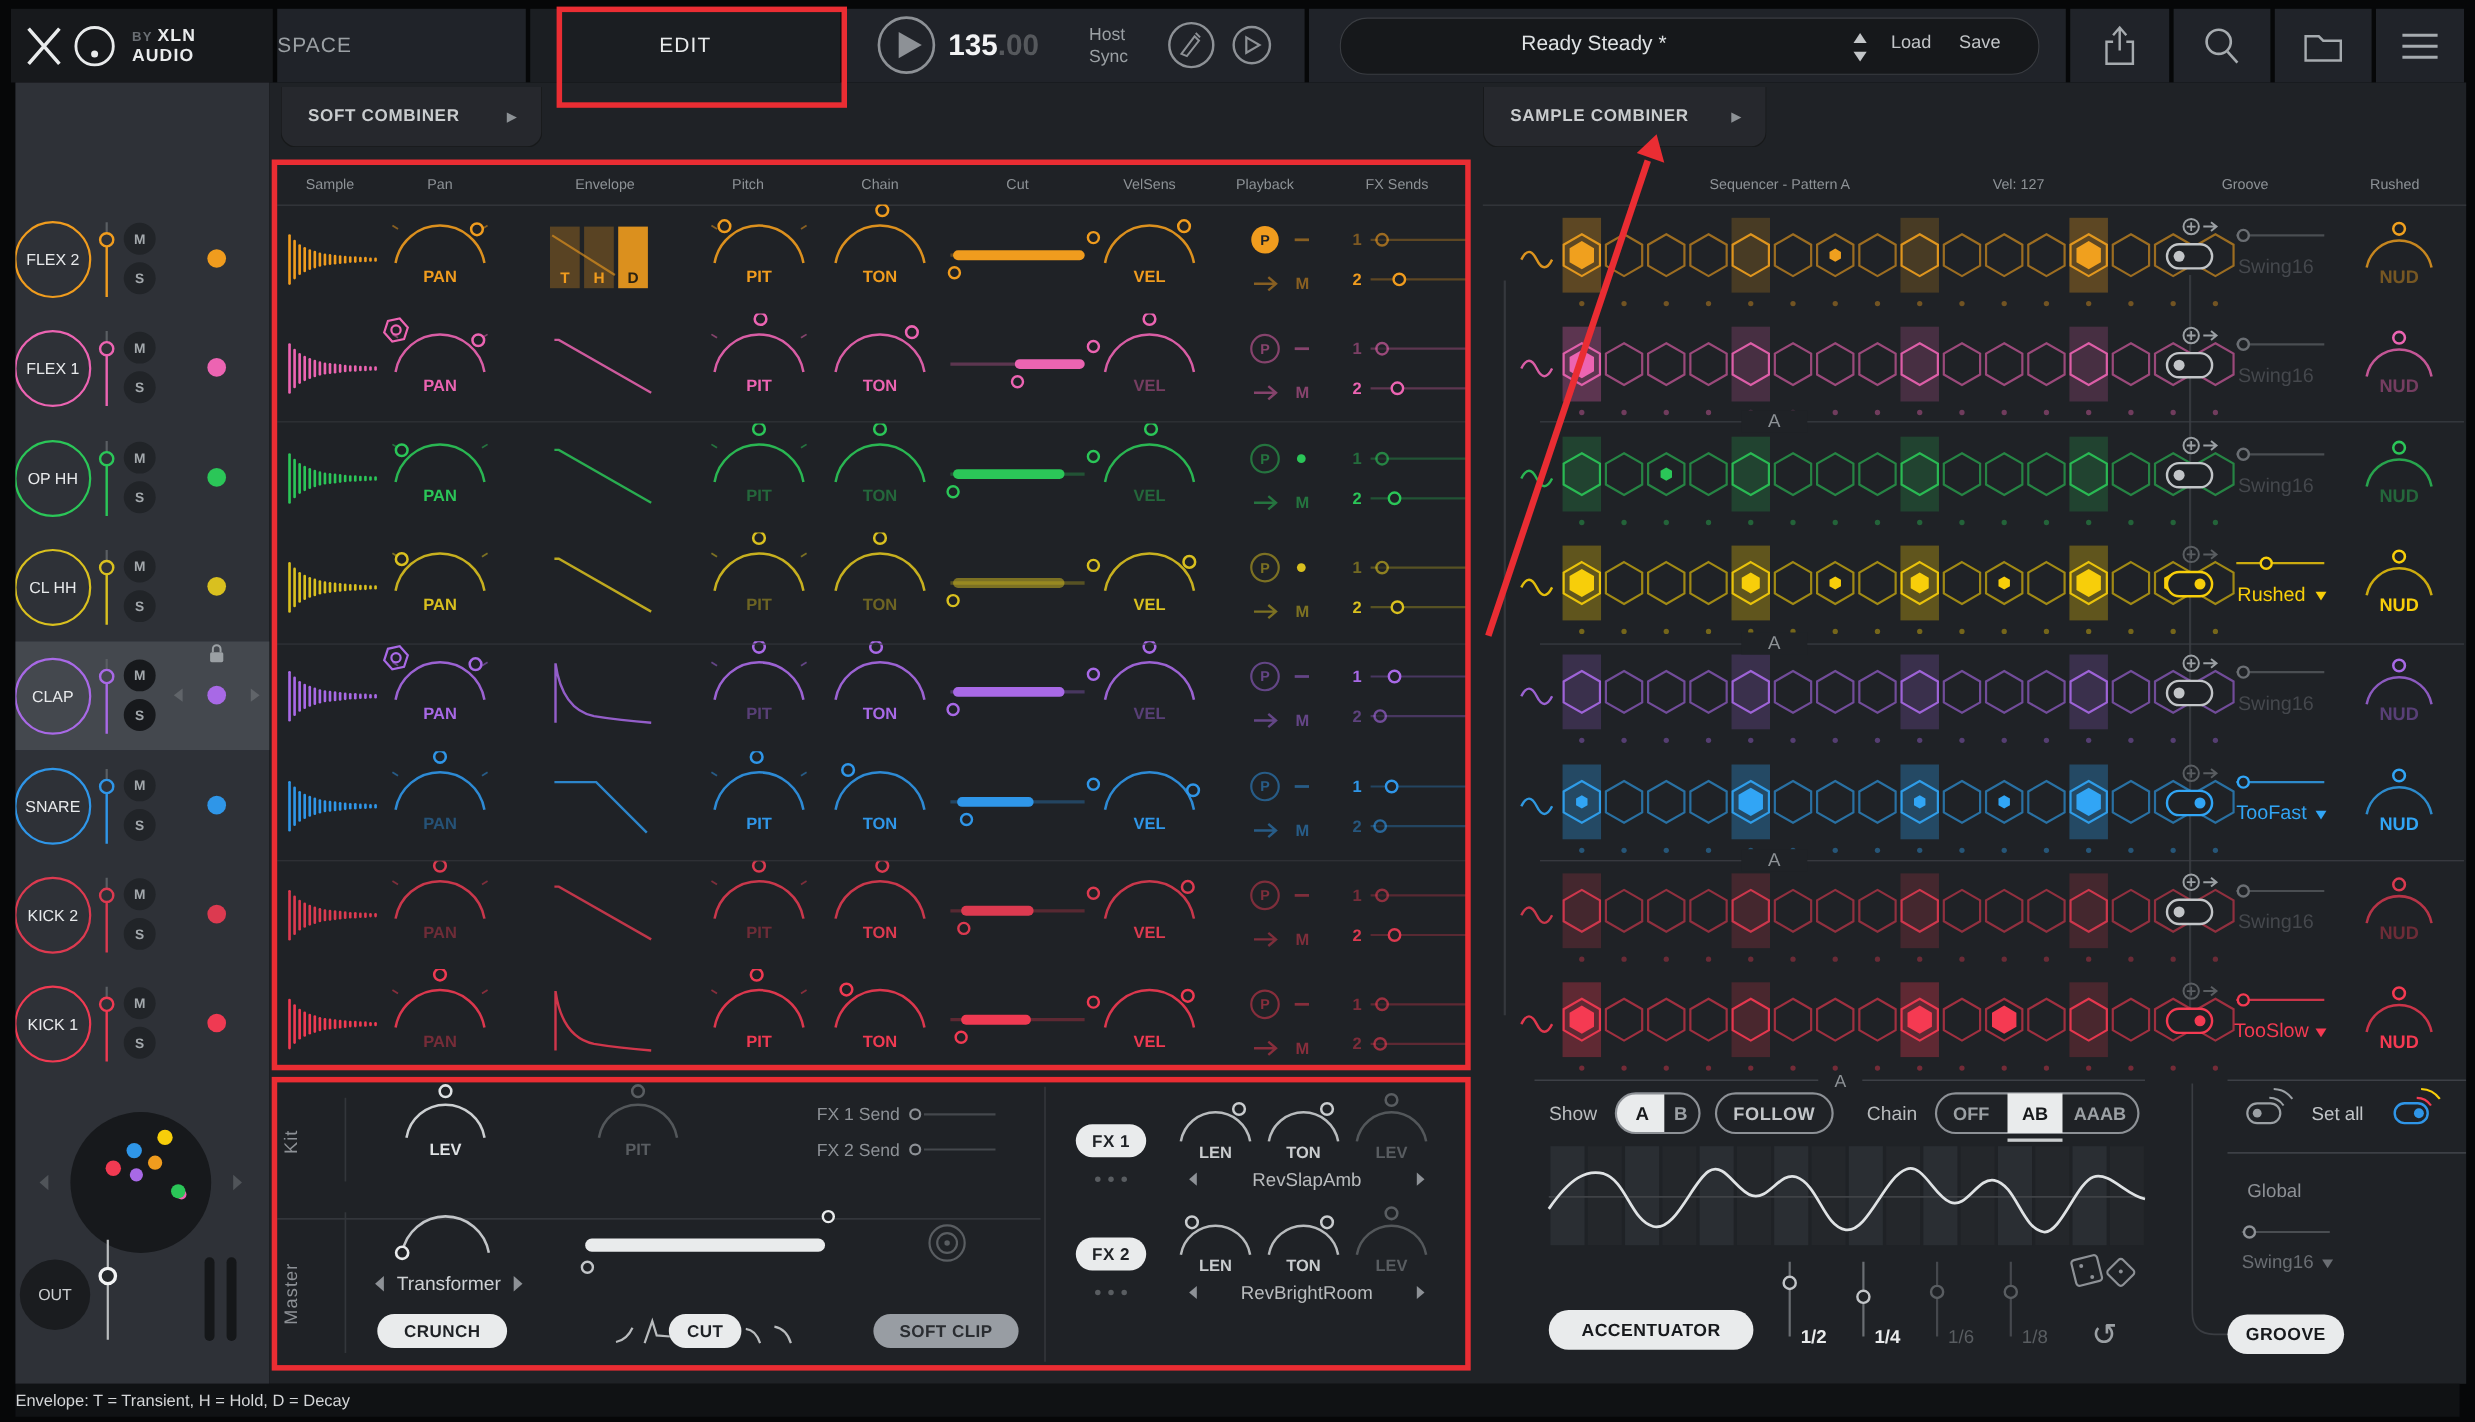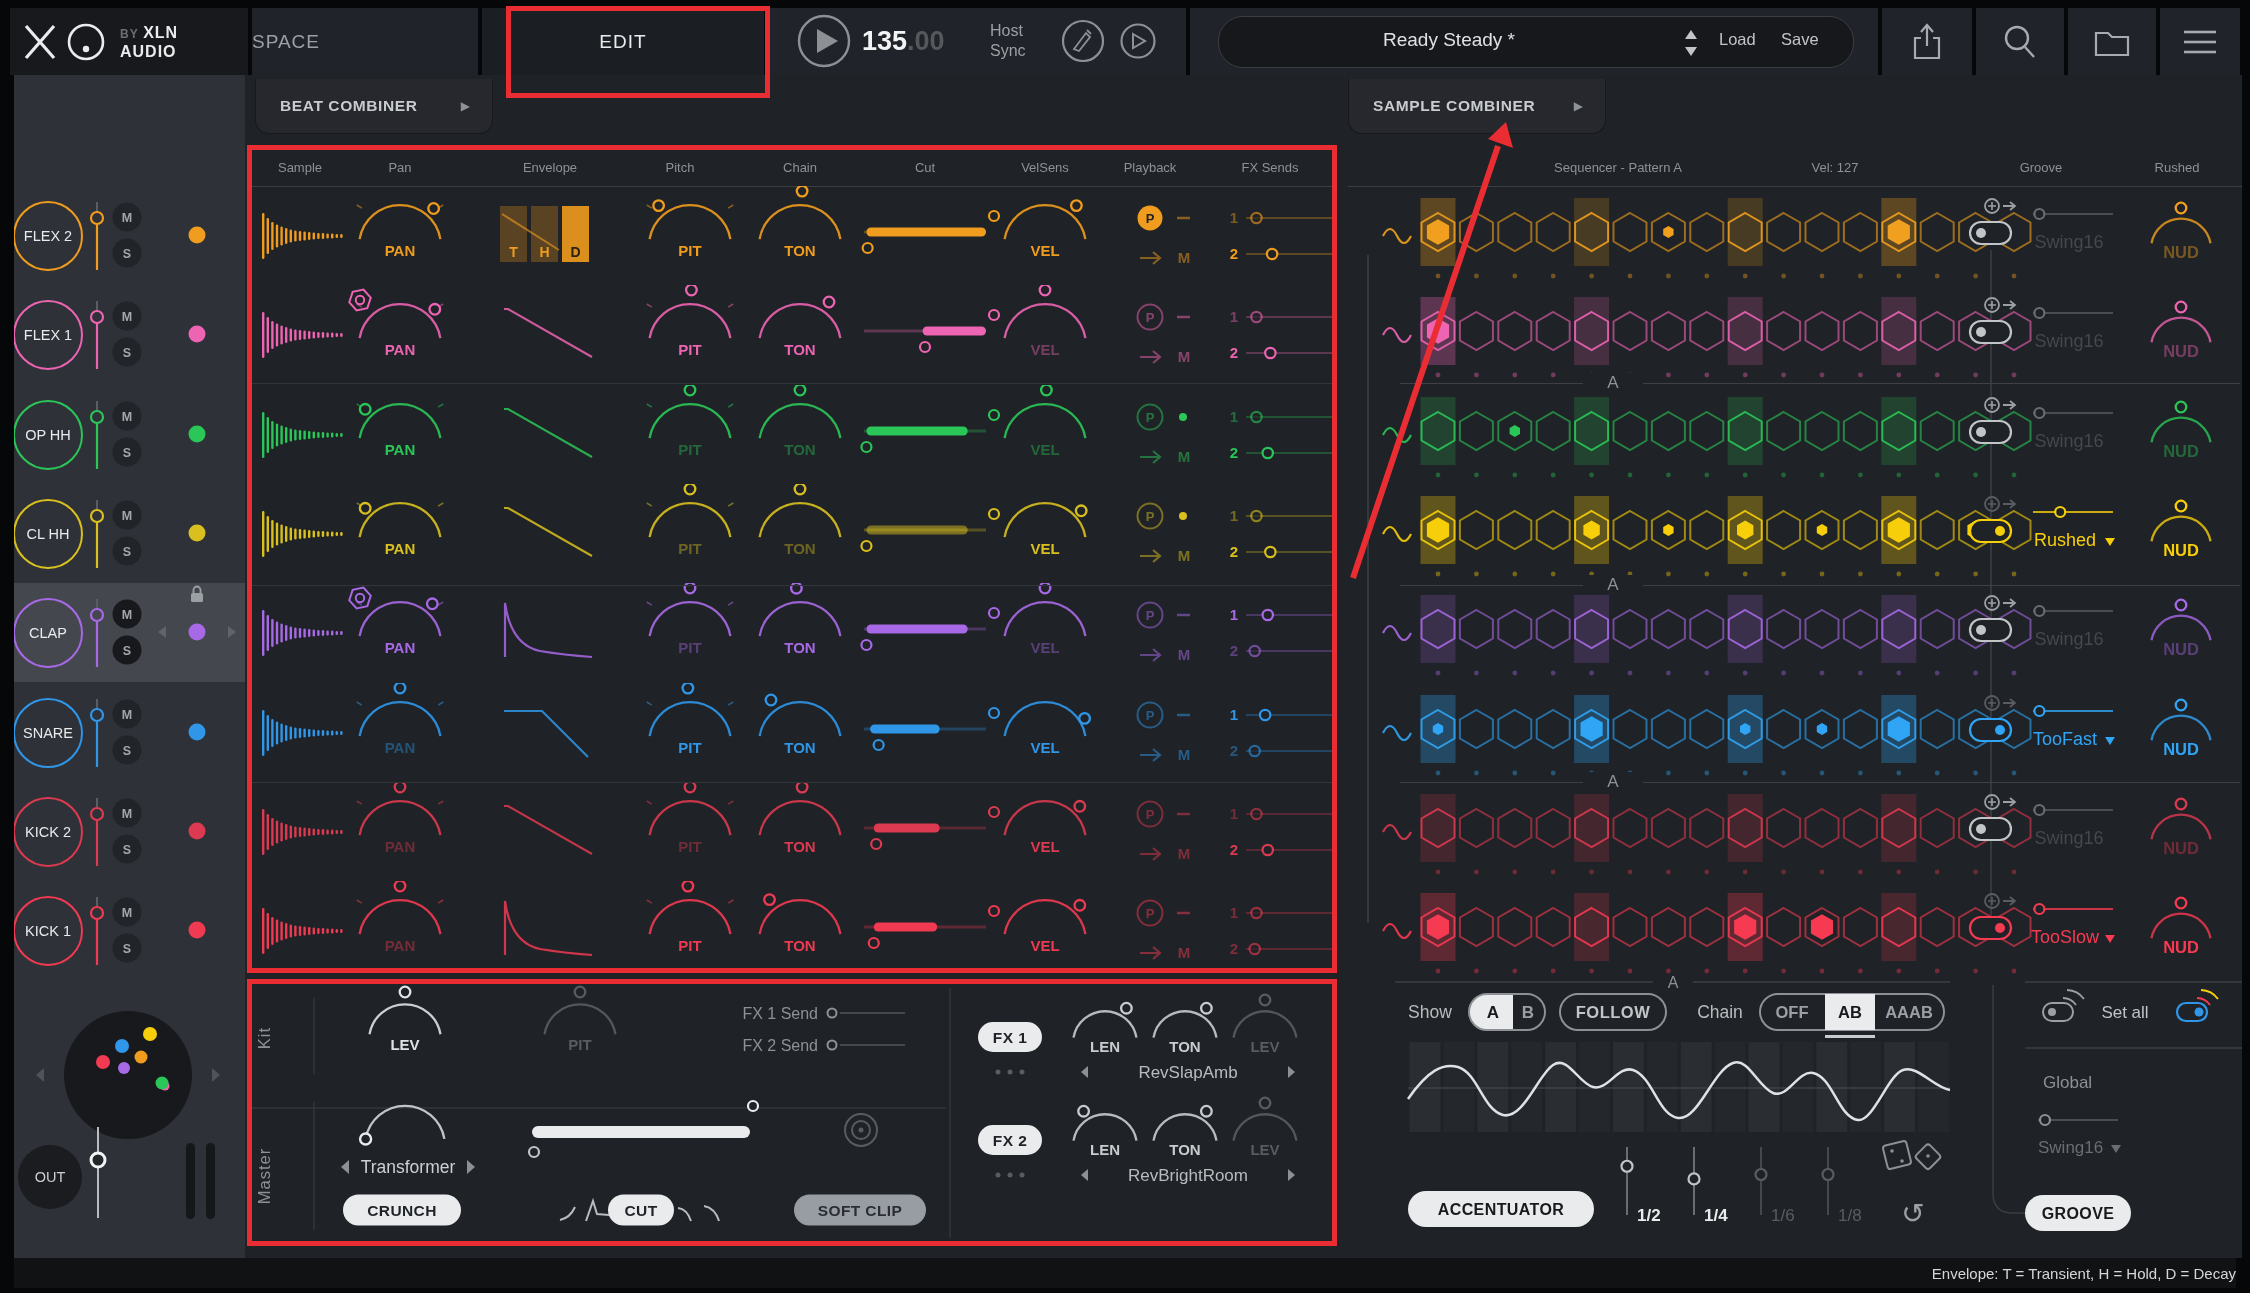--- a/index.html
+++ b/index.html
@@ -32,21 +32,21 @@
   #sidebar-bg{left:14px;top:75px;width:231px;height:1183px;background:#2e3137;}
   #main-bg{left:245px;top:75px;width:1997px;height:1183px;background:#1f2226;}
   .combiner-tab{position:absolute;top:79px;height:55px;background:#26282d;border:1px solid #17191a;border-top:none;border-radius:0 0 14px 14px;display:flex;align-items:center;box-sizing:border-box;}
   #beat-combiner-tab{left:255px;width:238px;}
   #sample-combiner-tab{left:1348px;width:258px;}
   .combiner-tab .lbl{color:#c9ccce;font-size:15.5px;font-weight:bold;letter-spacing:.6px;margin-left:24px;}
   .combiner-tab .tab-arrow{color:#8d9296;font-size:12px;margin-left:auto;margin-right:22px;}
   .col-head{position:absolute;transform:translateX(-50%);color:#8d9296;font-size:13px;white-space:nowrap;}
   .hrule{position:absolute;height:1px;background:#3a3d42;}
   .sep-label{position:absolute;width:60px;text-align:center;color:#8d9296;font-size:17px;background:#1f2226;transform:translate(-50%,-50%);}
-  #statusbar{left:14px;top:1258px;width:2222px;height:30px;background:#101214;display:flex;align-items:center;justify-content:flex-end;}
+  #statusbar{left:14px;top:1258px;width:2222px;height:30px;background:#101214;display:flex;align-items:center;justify-content:flex-start;}
   #statusbar span{color:#d4d6d8;font-size:15px;}
   
   .anno{position:absolute;border:5px solid #ea2d33;pointer-events:none;box-sizing:border-box;}
 </style>
 </head>
 <body>
 
 <div id="root">
 
   <div class="blk" id="blk-logo">
@@ -126,21 +126,21 @@
       <line x1="3" y1="4" x2="35" y2="4" stroke="#a6abaf" stroke-width="2.6"></line>
       <line x1="3" y1="14" x2="35" y2="14" stroke="#a6abaf" stroke-width="2.6"></line>
       <line x1="3" y1="24" x2="35" y2="24" stroke="#a6abaf" stroke-width="2.6"></line>
     </svg>
   </div>
 
   <div class="abs" id="sidebar-bg"></div>
   <div class="abs" id="main-bg"></div>
 
   <div class="combiner-tab" id="beat-combiner-tab">
-    <span class="lbl">BEAT COMBINER</span>
+    <span class="lbl">SOFT COMBINER</span>
     <span class="tab-arrow">▶</span>
   </div>
   <div class="combiner-tab" id="sample-combiner-tab">
     <span class="lbl">SAMPLE COMBINER</span>
     <span class="tab-arrow">▶</span>
   </div>
 
   <div id="sidebar-tracks">
       <svg width="231" height="99" style="position:absolute;left:14px;top:186px">
         <g>

